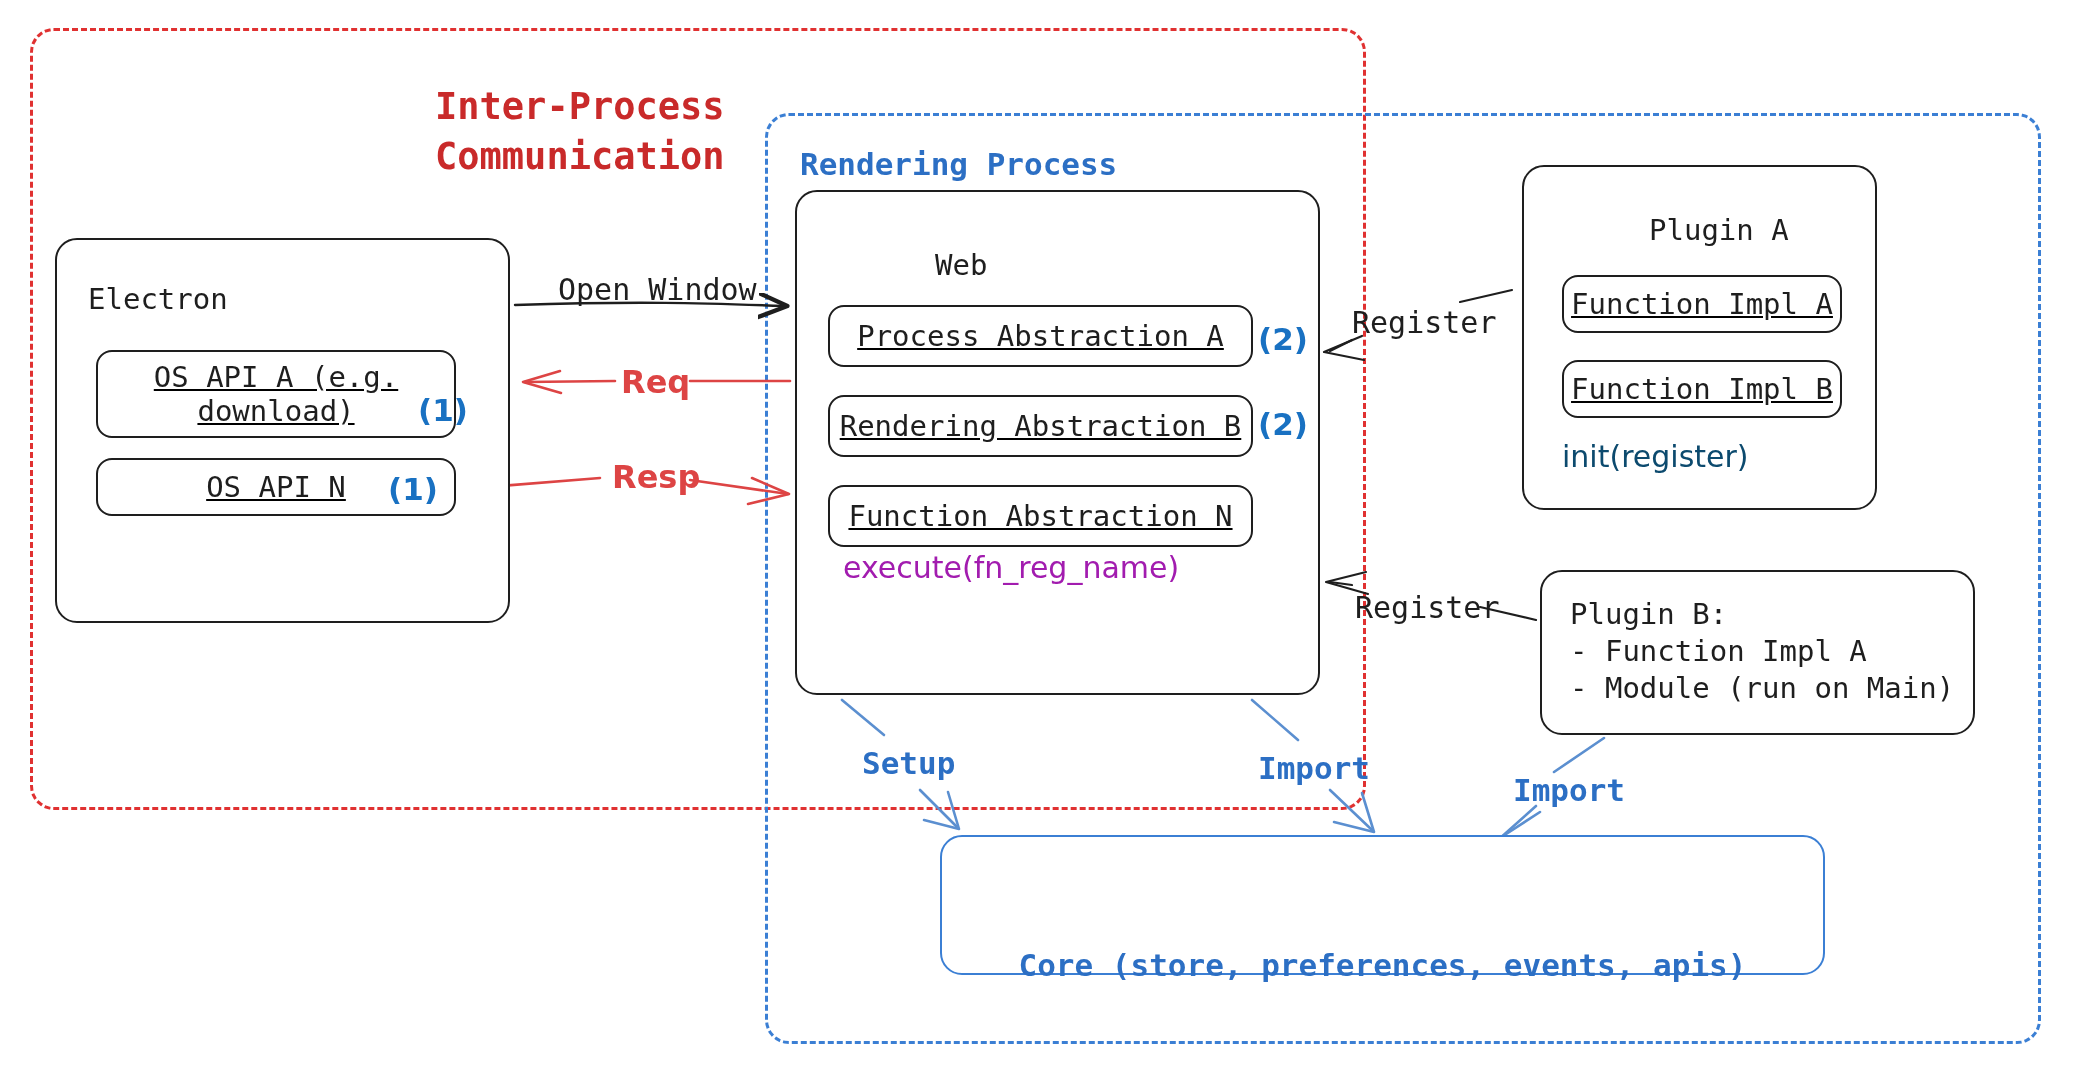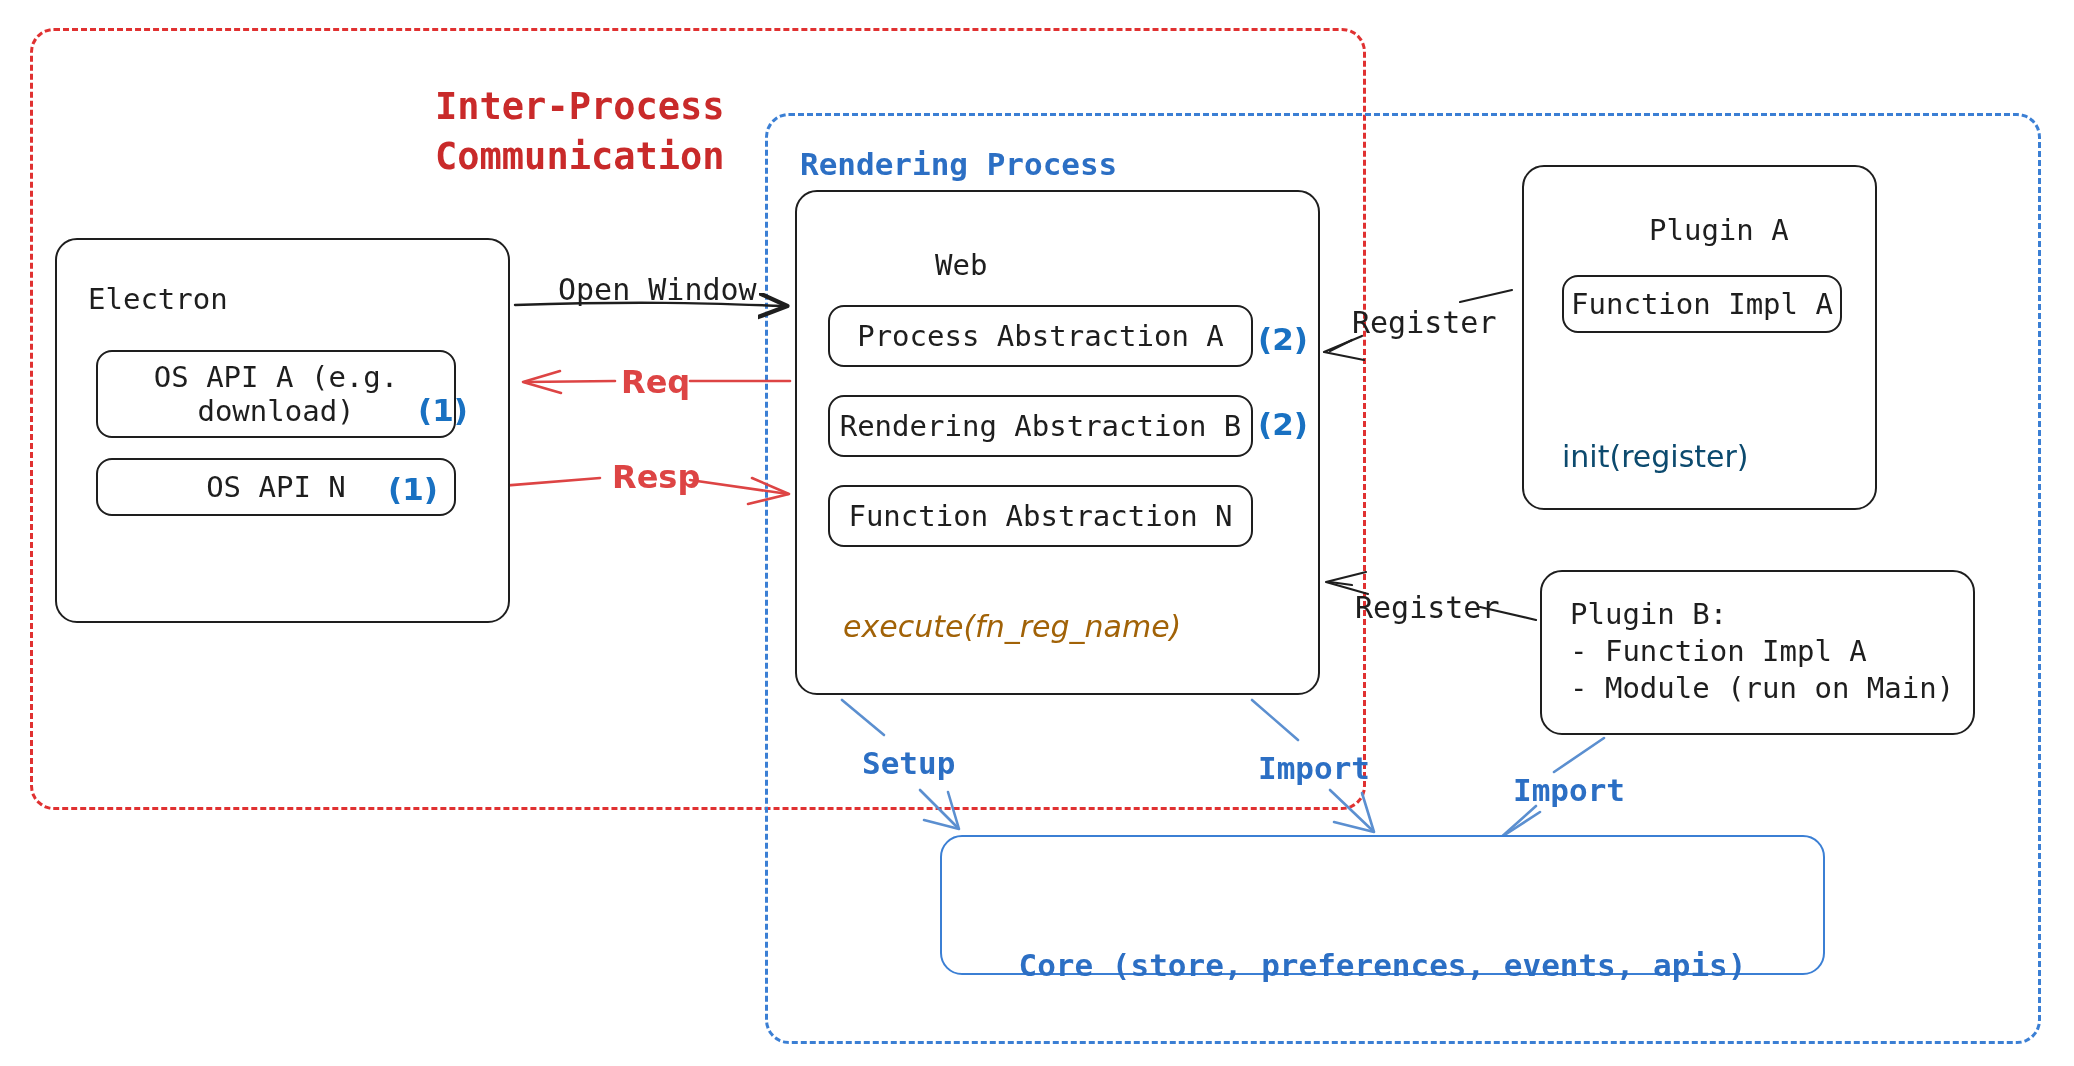--- a/index.html
+++ b/index.html
@@ -56,20 +56,21 @@
   .inner-box {
     position: absolute;
     border: 2.2px solid #1e1e1e;
     border-radius: 16px;
     background: #ffffff;
     box-sizing: border-box;
     display: flex;
     align-items: center;
     justify-content: center;
     text-align: center;
+    text-decoration: underline;
   }
   .box-title {
     position: absolute;
     color: #1e1e1e;
     font-size: 29px;
   }
   .inner-txt {
     color: #1e1e1e;
     font-size: 29px;
     white-space: pre;
@@ -87,24 +88,23 @@
   #electron-title { left: 88px; top: 282px; }
   #os-api-a { left: 96px; top: 350px; width: 360px; height: 88px; }
   #os-api-n { left: 96px; top: 458px; width: 360px; height: 58px; }
   
   #web-box { left: 795px; top: 190px; width: 525px; height: 505px; }
   #web-title { left: 935px; top: 248px; }
   #fa-a { left: 828px; top: 305px; width: 425px; height: 62px; }
   #fa-b { left: 828px; top: 395px; width: 425px; height: 62px; }
   #fa-n { left: 828px; top: 485px; width: 425px; height: 62px; }
   #execute-lbl {
-    left: 843px; top: 608px;
-    color: #a16207; font-size: 30px;
+    left: 843px; top: 549px;
+    color: #a21caf; font-size: 30px;
     font-family: "DejaVu Sans", "Liberation Sans", sans-serif;
-    font-style: italic;
   }
   
   #plugin-a-box { left: 1522px; top: 165px; width: 355px; height: 345px; }
   #plugin-a-title { left: 1649px; top: 213px; }
   #fi-a { left: 1562px; top: 275px; width: 280px; height: 58px; }
   #fi-b { left: 1562px; top: 360px; width: 280px; height: 58px; }
   #init-lbl {
     left: 1562px; top: 438px;
     color: #0c4a6e; font-size: 30px;
     font-family: "DejaVu Sans", "Liberation Sans", sans-serif;
@@ -277,20 +277,23 @@
   </div>
 
   <div class="lbl" id="execute-lbl">execute(fn_reg_name)</div>
 
   <div class="box" id="plugin-a-box"></div>
   <div class="box-title" id="plugin-a-title">Plugin A</div>
 
   <div class="inner-box" id="fi-a">
     <span class="inner-txt">Function Impl A</span>
   </div>
+  <div class="inner-box" id="fi-b">
+    <span class="inner-txt">Function Impl B</span>
+  </div>
   <div class="lbl" id="init-lbl">init(register)</div>
 
   <div class="box" id="plugin-b-box"></div>
   <div class="lbl" id="plugin-b-text">Plugin B:
 - Function Impl A
 - Module (run on Main)</div>
 
   <div class="box" id="core-box"></div>
   <div class="lbl" id="core-text">
     <div>Core (store, preferences, events, apis)</div>

